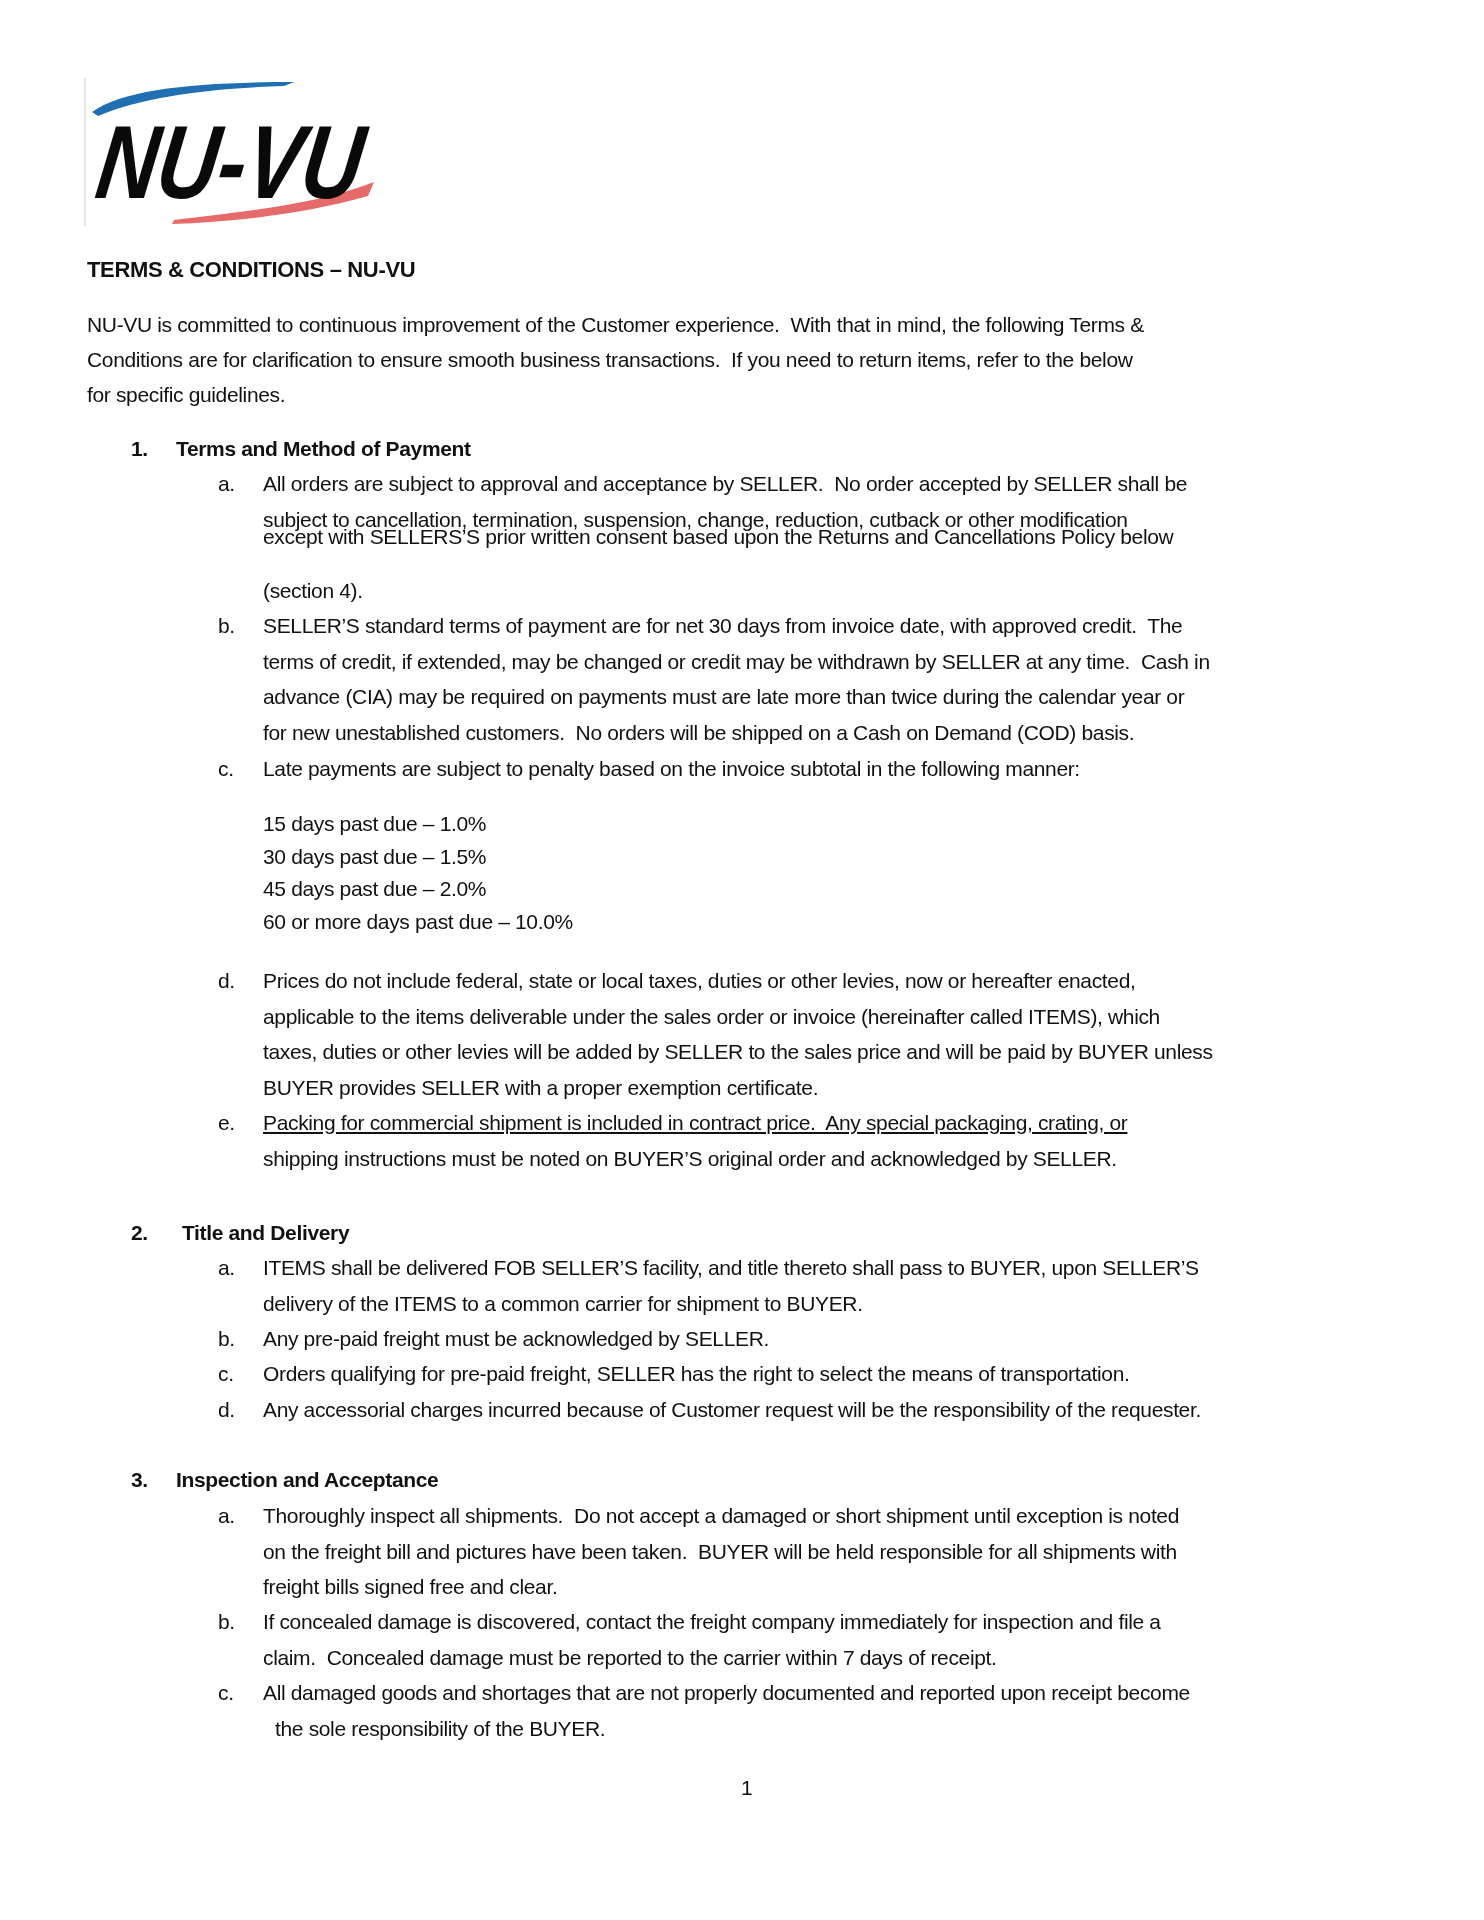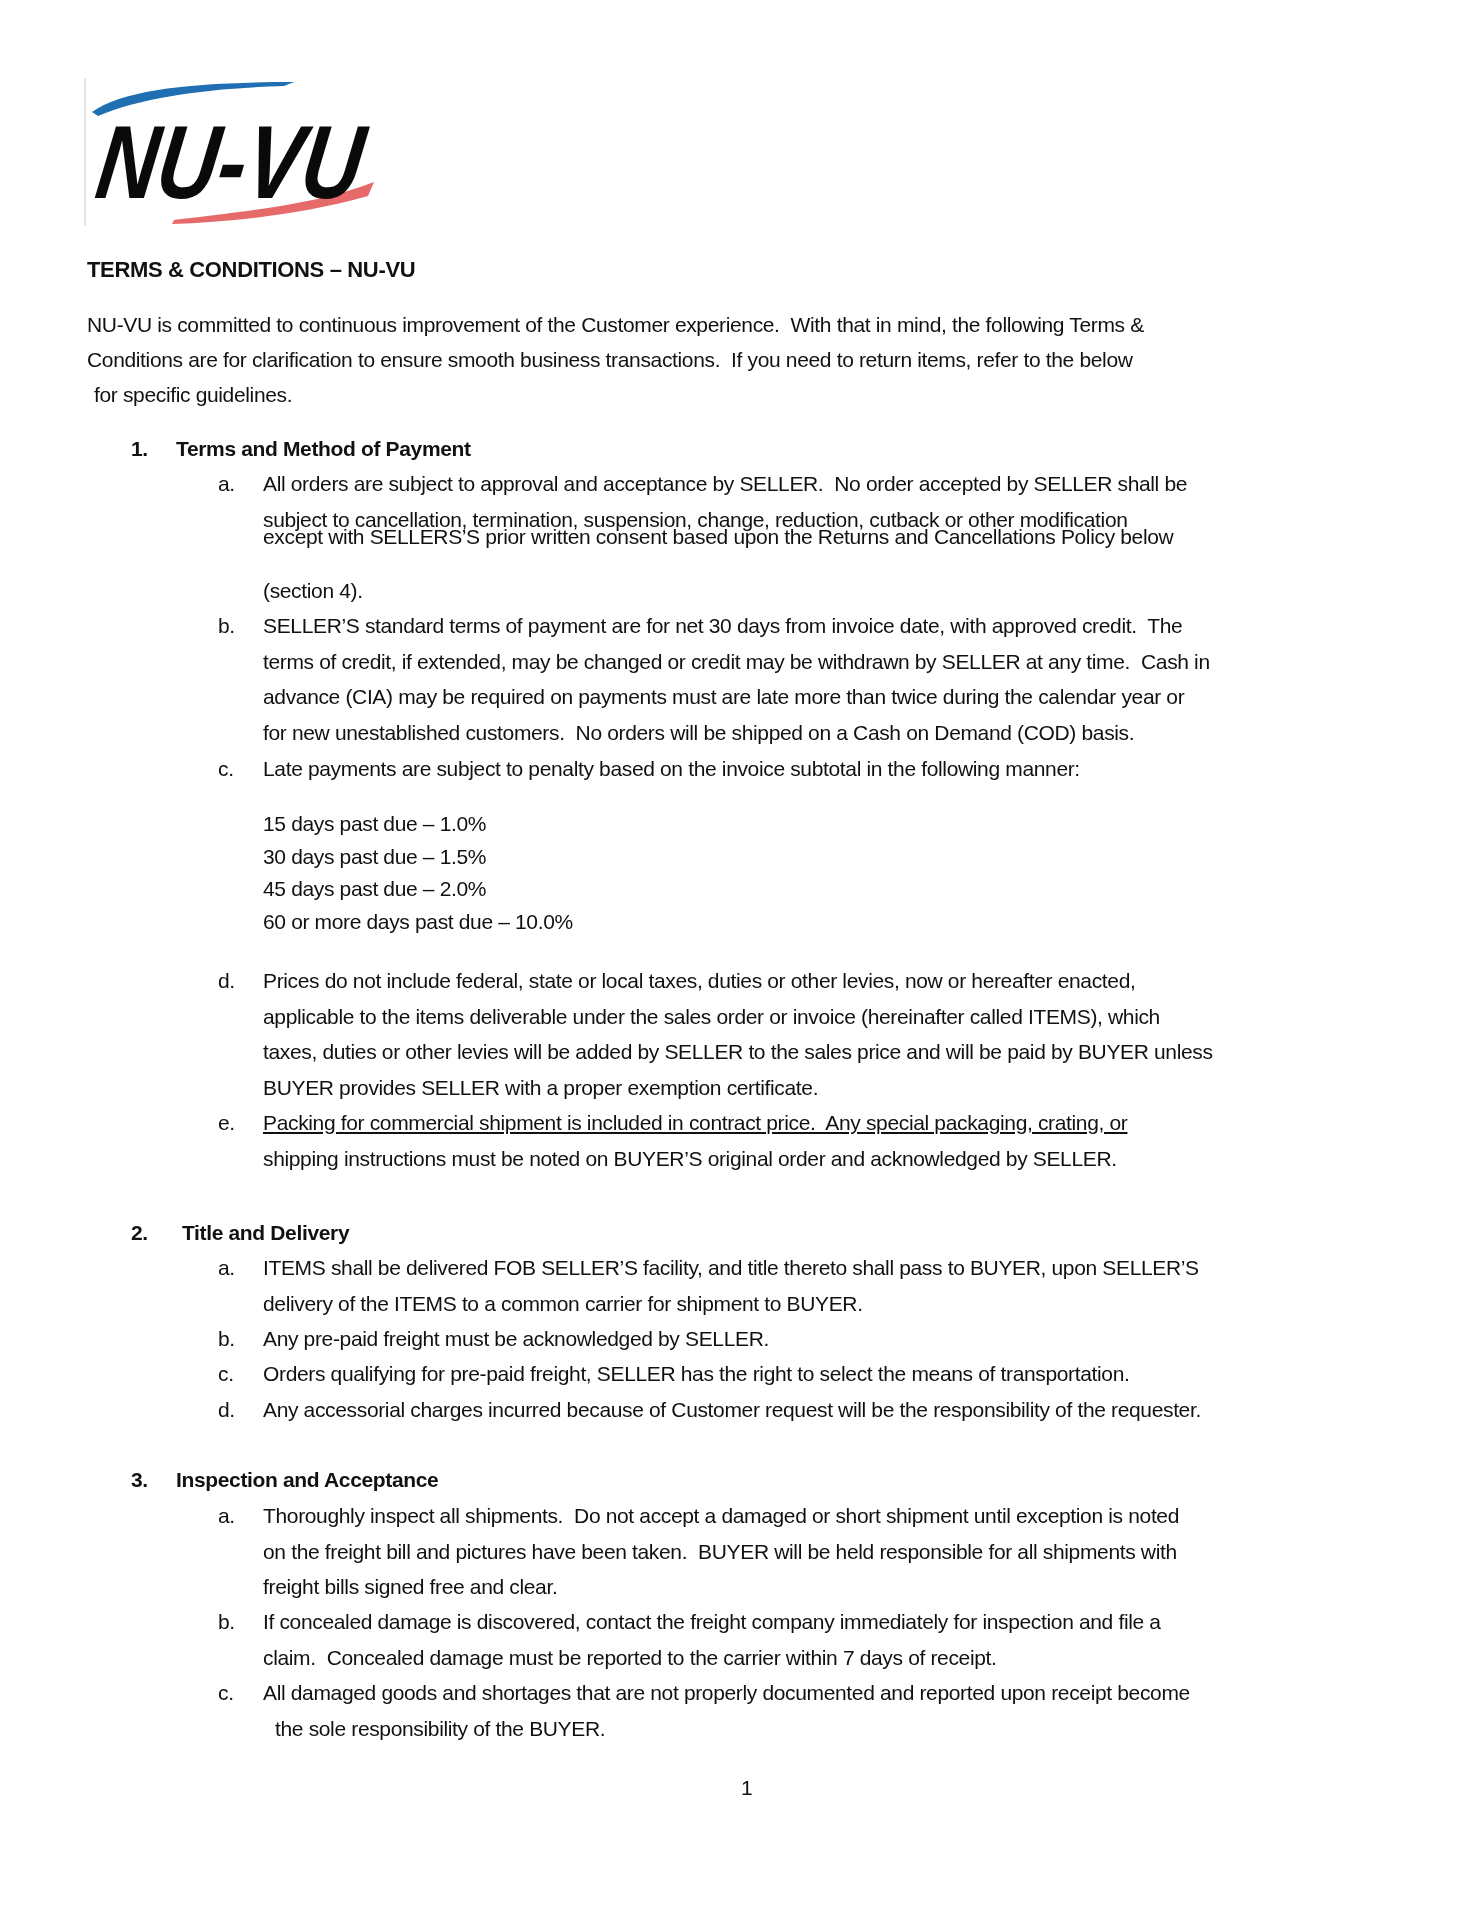--- a/index.html
+++ b/index.html
@@ -20,21 +20,21 @@
     <path d="M90,142 C150,134 230,128 290,104 L284,118 C220,136 150,144 88,146 Z" fill="#e66a6a"></path>
     <text x="10" y="120" font-family="Liberation Sans, sans-serif" font-weight="bold" font-style="italic" font-size="104" fill="#0a0a0a" transform="skewX(-8) translate(16,0)" textLength="265" lengthAdjust="spacingAndGlyphs">NU-VU</text>
   </svg>
 </div>
 
 <div class="line bold title">TERMS &amp; CONDITIONS – NU-VU</div>
 
 <div id="doc">
     <div class="line" style="left: 87px; top: 311px;">NU-VU is committed to continuous improvement of the Customer experience.  With that in mind, the following Terms &amp;</div>
     <div class="line" style="left: 87px; top: 346px;">Conditions are for clarification to ensure smooth business transactions.  If you need to return items, refer to the below</div>
-    <div class="line" style="left: 87px; top: 381px; margin-left: 7px;">for specific guidelines.</div>
+    <div class="line" style="left: 87px; top: 381px;">for specific guidelines.</div>
     <div class="line bold" style="left: 131px; top: 435px;">1.</div>
     <div class="line bold" style="left: 176px; top: 435px;">Terms and Method of Payment</div>
     <div class="line" style="left: 218px; top: 470px;">a.</div>
     <div class="line" style="left: 263px; top: 470px;">All orders are subject to approval and acceptance by SELLER.  No order accepted by SELLER shall be</div>
     <div class="line" style="left: 263px; top: 505.5px;">subject to cancellation, termination, suspension, change, reduction, cutback or other modification</div>
     <div class="line" style="left: 263px; top: 523px;">except with SELLERS’S prior written consent based upon the Returns and Cancellations Policy below</div>
     <div class="line" style="left: 263px; top: 576.5px;">(section 4).</div>
     <div class="line" style="left: 218px; top: 612px;">b.</div>
     <div class="line" style="left: 263px; top: 612px;">SELLER’S standard terms of payment are for net 30 days from invoice date, with approved credit.  The</div>
     <div class="line" style="left: 263px; top: 647.5px;">terms of credit, if extended, may be changed or credit may be withdrawn by SELLER at any time.  Cash in</div>

